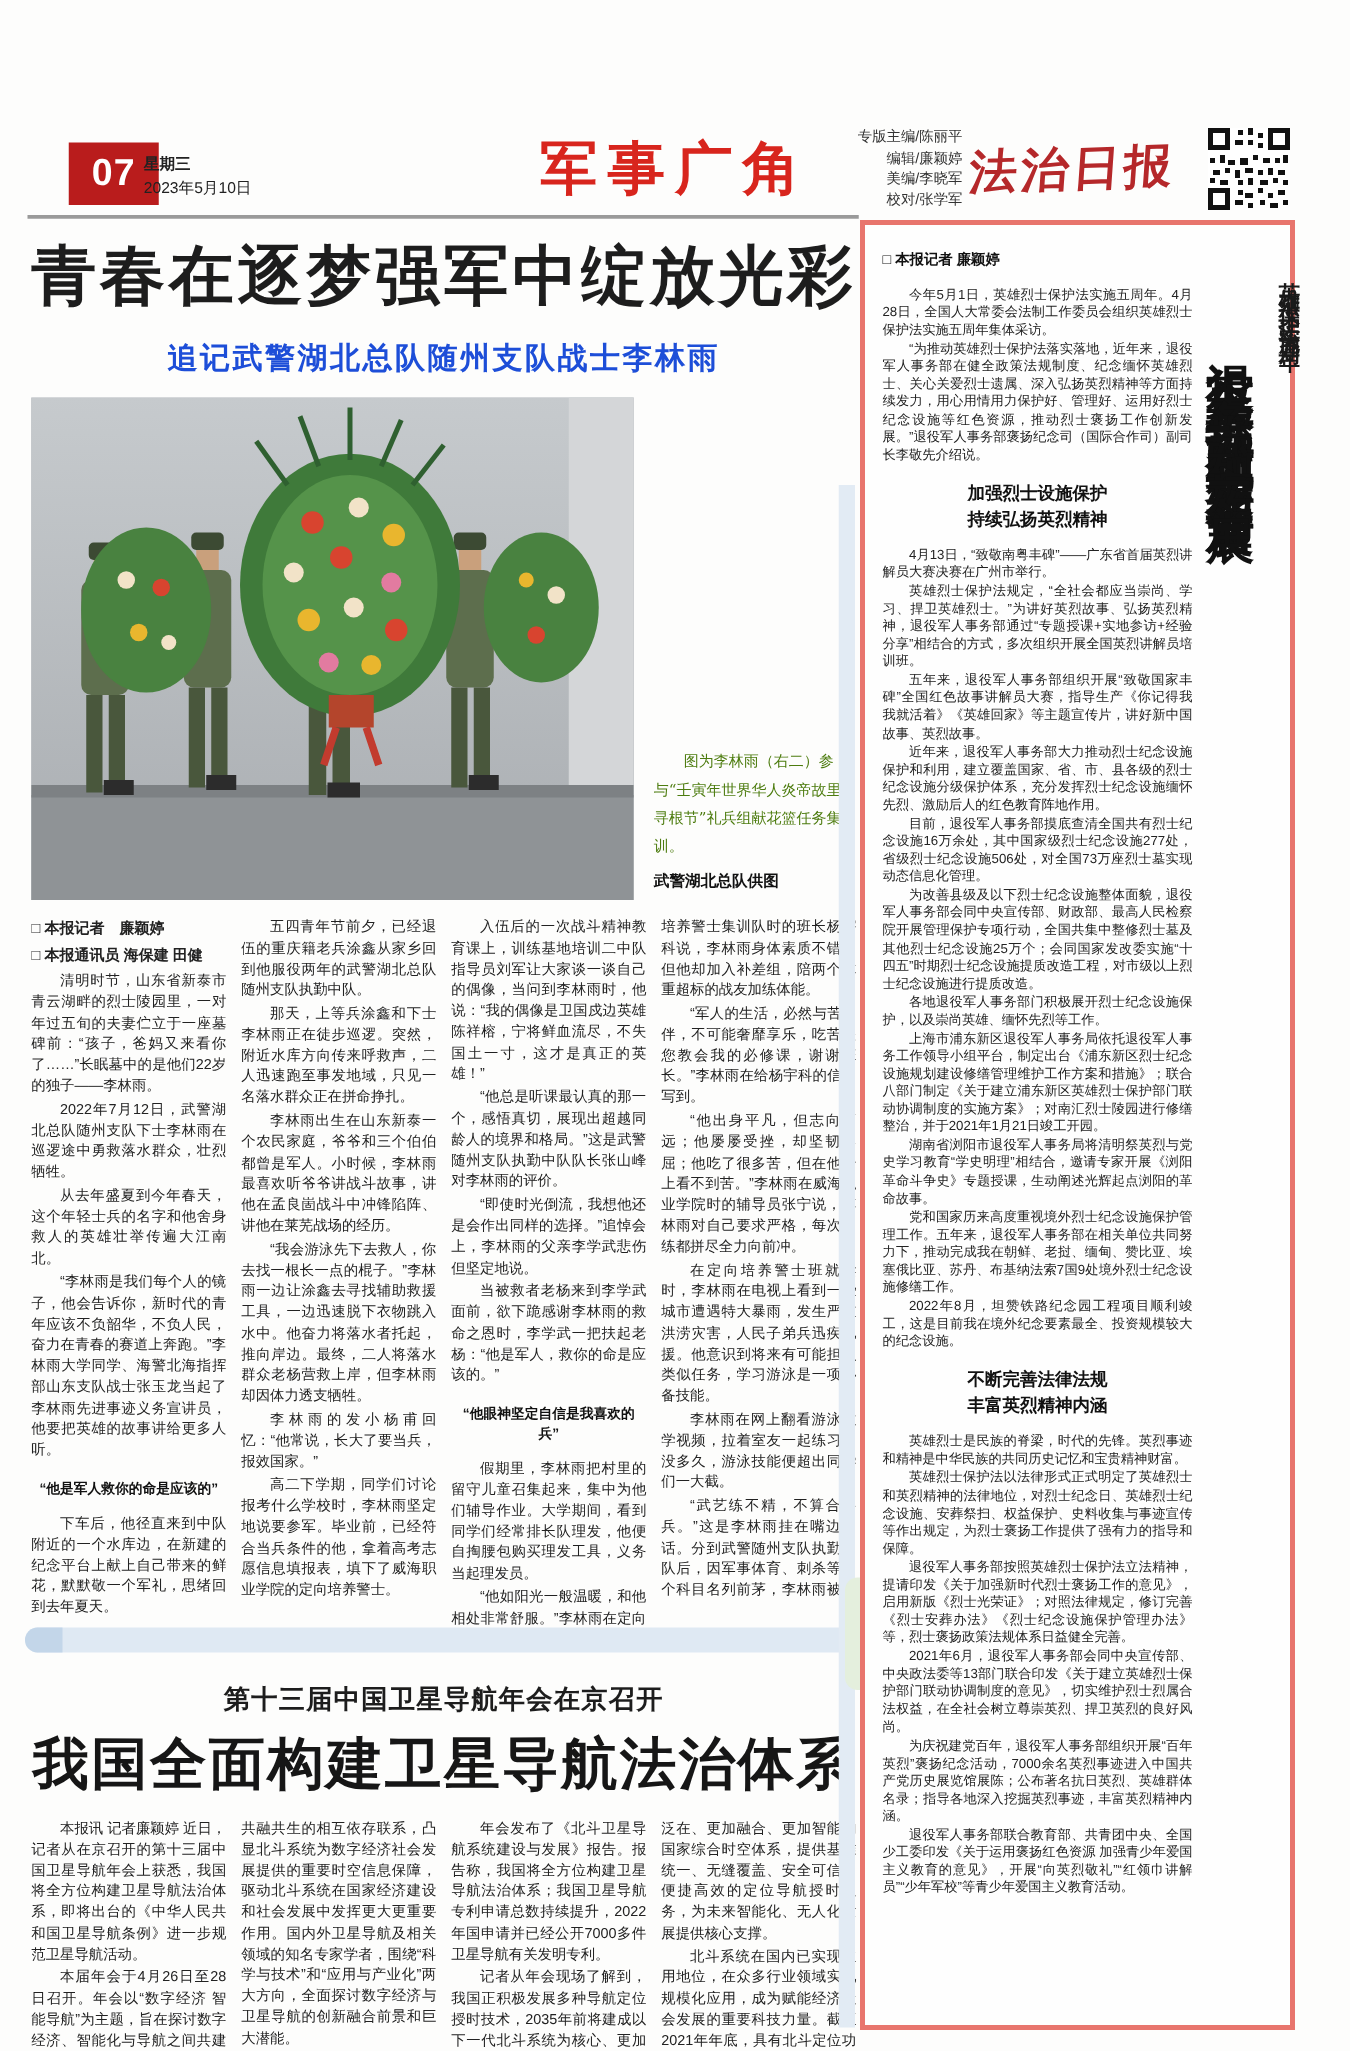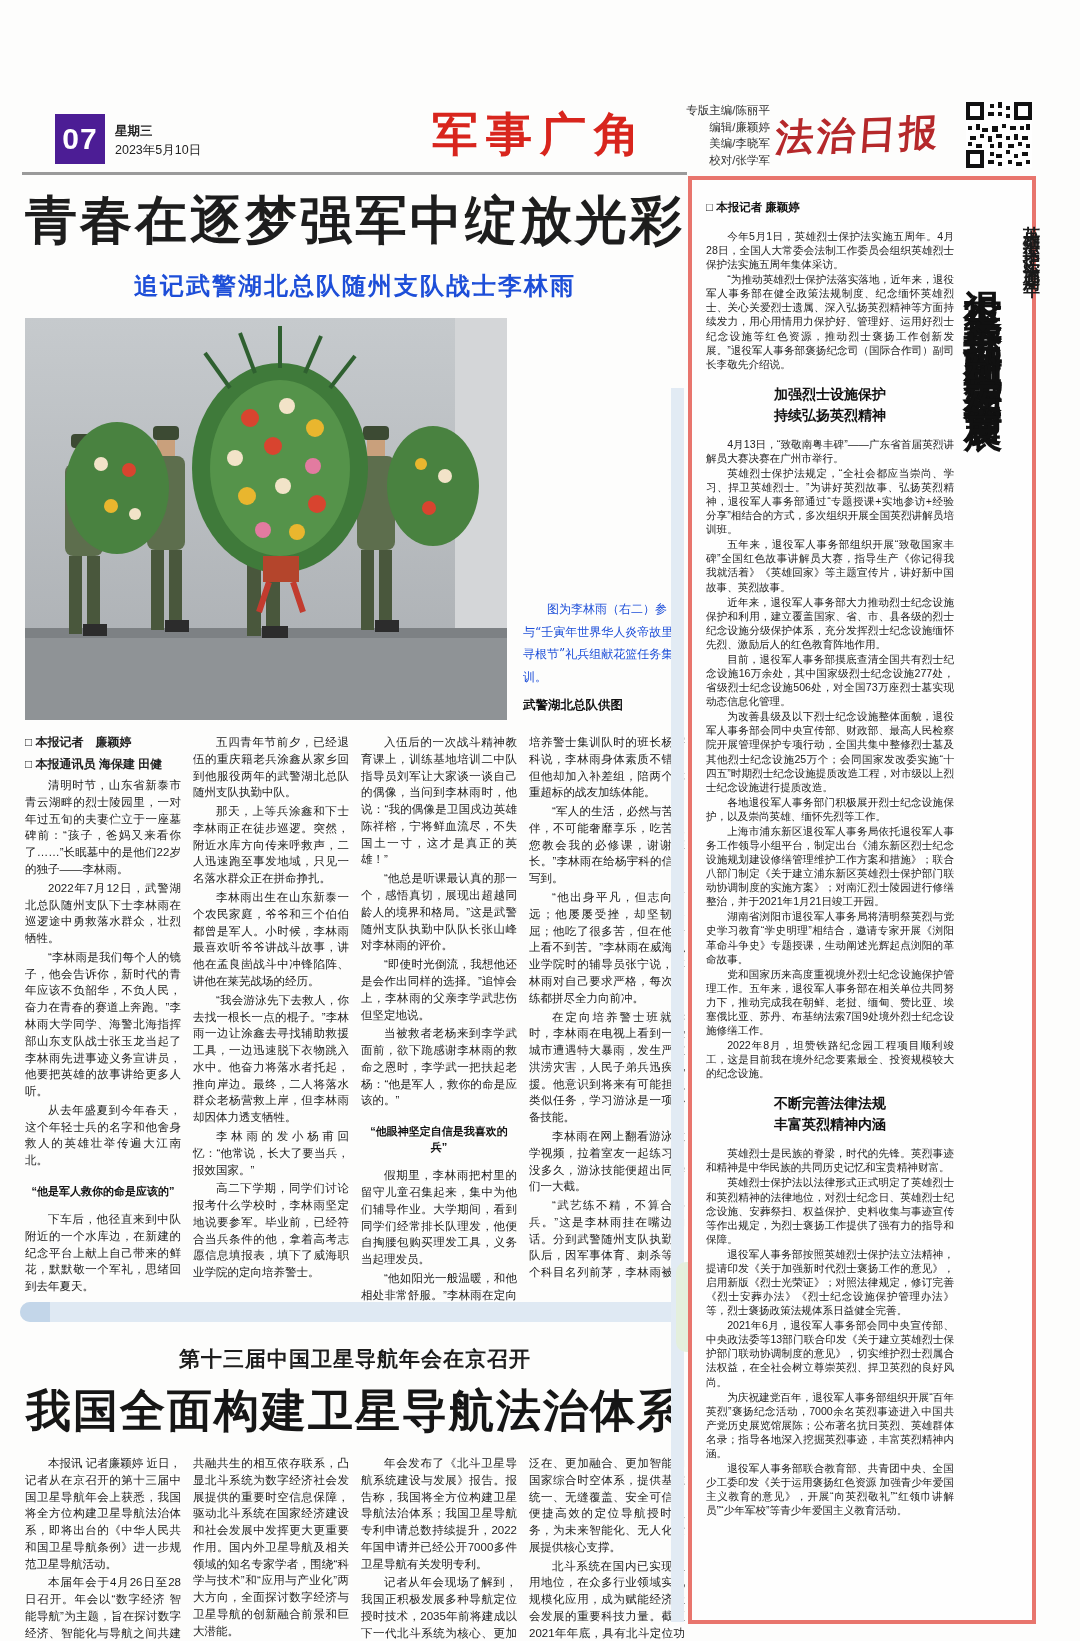--- a/index.html
+++ b/index.html
@@ -2,40 +2,40 @@
 <html><head>
 <meta charset="utf-8">
 <style>
   * { margin:0; padding:0; box-sizing:border-box; }
   html,body { background:#f1f0ee; }
   body { font-family:"Liberation Sans", sans-serif; color:#2b2b2b; }
   #paper { position:relative; width:1080px; height:1641px; margin:0 auto; background:#fdfdfc; overflow:hidden; }
 
   
   .header { position:absolute; left:0; top:96px; width:1080px; height:80px; }
-  .pagenum { position:absolute; left:55px; top:18px; width:50px; height:50px; background:#4c1d95; color:#fff;
+  .pagenum { position:absolute; left:55px; top:18px; width:72px; height:50px; background:#b91c1c; color:#fff;
              font-size:30px; font-weight:900; display:flex; align-items:center; justify-content:center; letter-spacing:1px; }
   .dateblk { position:absolute; left:115px; top:26px; font-size:12.5px; color:#222; line-height:1.55; }
   .dateblk .wk { font-weight:700; }
   .section-title { position:absolute; left:50%; top:8px; transform:translateX(-50%); color:#d8251d;
                    font-size:46px; font-weight:900; letter-spacing:8px; white-space:nowrap; }
   .credits { position:absolute; right:310px; top:6px; text-align:right; font-size:11.5px; color:#333; line-height:1.45; }
   .masthead { position:absolute; right:140px; top:14px; color:#b5282a; font-family:"DejaVu Serif", serif;
               font-size:38px; font-weight:900; letter-spacing:3px; transform:skewX(-6deg) rotate(-2deg); white-space:nowrap; }
   .qr { position:absolute; right:48px; top:6px; width:66px; height:66px; }
   .header-rule { position:absolute; left:22px; top:76px; width:665px; height:3px; background:#9a9a9a; }
 
   
   .main-art { position:absolute; left:25px; top:186px; width:660px; }
   .main-art h1 { font-size:52px; font-weight:900; letter-spacing:3px; color:#1d1d1d; }
   .main-art h2 { text-align:center; font-size:24px; font-weight:700; color:#1d4ed8; margin-top:14px; letter-spacing:2px; }
   .figure-row { display:flex; margin-top:16px; }
   .photo { width:482px; height:402px; flex:0 0 auto; background:#b7bbbf; }
   .cap-col { flex:1; display:flex; flex-direction:column; justify-content:flex-end; padding:0 4px 6px 16px; }
-  .caption { font-family:"DejaVu Serif", serif; font-size:12px; line-height:1.9; color:#1d4ed8; text-indent:2em; }
+  .caption { font-family:"DejaVu Serif", serif; font-size:12px; line-height:1.9; color:#4d7c0f; text-indent:2em; }
   .cap-credit { font-size:12.5px; font-weight:700; margin-top:8px; color:#111; }
   .main-body { margin-top:14px; height:576px; overflow:hidden;
                column-count:4; column-gap:12px; font-size:11.5px; line-height:1.46; text-align:justify; color:#222; }
   .flow-para { text-indent:2em; margin-bottom:2px; }
   .flow-byline { font-weight:700; font-size:12px; margin-bottom:4px; }
   .flow-subhead { font-size:11px; font-weight:800; text-align:center; margin:14px 4px 12px; color:#111;
                   break-inside:avoid; }
 
   
   .divider { position:absolute; left:20px; top:1302px; width:666px; height:20px; background:#dfe9f3; border-radius:10px 3px 3px 10px; }
@@ -222,22 +222,22 @@
         <div class="caption">图为李林雨（右二）参与“壬寅年世界华人炎帝故里寻根节”礼兵组献花篮任务集训。</div>
         <div class="cap-credit">武警湖北总队供图</div>
       </div>
     </div>
 
     <div class="main-body">
         <div class="flow-byline">□ 本报记者　廉颖婷</div>
         <div class="flow-byline">□ 本报通讯员 海保建 田健</div>
         <p class="flow-para">清明时节，山东省新泰市青云湖畔的烈士陵园里，一对年过五旬的夫妻伫立于一座墓碑前：“孩子，爸妈又来看你了……”长眠墓中的是他们22岁的独子——李林雨。</p>
         <p class="flow-para">2022年7月12日，武警湖北总队随州支队下士李林雨在巡逻途中勇救落水群众，壮烈牺牲。</p>
+        <p class="flow-para">从去年盛夏到今年春天，这个年轻士兵的名字和他舍身救人的英雄壮举传遍大江南北。</p>
         <p class="flow-para">“李林雨是我们每个人的镜子，他会告诉你，新时代的青年应该不负韶华，不负人民，奋力在青春的赛道上奔跑。”李林雨大学同学、海警北海指挥部山东支队战士张玉龙当起了李林雨先进事迹义务宣讲员，他要把英雄的故事讲给更多人听。</p>
-        <p class="flow-para">从去年盛夏到今年春天，这个年轻士兵的名字和他舍身救人的英雄壮举传遍大江南北。</p>
         <h3 class="flow-subhead">“他是军人救你的命是应该的”</h3>
         <p class="flow-para">下车后，他径直来到中队附近的一个水库边，在新建的纪念平台上献上自己带来的鲜花，默默敬一个军礼，思绪回到去年夏天。</p>
         <p class="flow-para">五四青年节前夕，已经退伍的重庆籍老兵涂鑫从家乡回到他服役两年的武警湖北总队随州支队执勤中队。</p>
         <p class="flow-para">那天，上等兵涂鑫和下士李林雨正在徒步巡逻。突然，附近水库方向传来呼救声，二人迅速跑至事发地域，只见一名落水群众正在拼命挣扎。</p>
         <p class="flow-para">李林雨出生在山东新泰一个农民家庭，爷爷和三个伯伯都曾是军人。小时候，李林雨最喜欢听爷爷讲战斗故事，讲他在孟良崮战斗中冲锋陷阵、讲他在莱芜战场的经历。</p>
         <p class="flow-para">“我会游泳先下去救人，你去找一根长一点的棍子。”李林雨一边让涂鑫去寻找辅助救援工具，一边迅速脱下衣物跳入水中。他奋力将落水者托起，推向岸边。最终，二人将落水群众老杨营救上岸，但李林雨却因体力透支牺牲。</p>
         <p class="flow-para">李林雨的发小杨甫回忆：“他常说，长大了要当兵，报效国家。”</p>
         <p class="flow-para">高二下学期，同学们讨论报考什么学校时，李林雨坚定地说要参军。毕业前，已经符合当兵条件的他，拿着高考志愿信息填报表，填下了威海职业学院的定向培养警士。</p>
         <p class="flow-para">入伍后的一次战斗精神教育课上，训练基地培训二中队指导员刘军让大家谈一谈自己的偶像，当问到李林雨时，他说：“我的偶像是卫国戍边英雄陈祥榕，宁将鲜血流尽，不失国土一寸，这才是真正的英雄！”</p>
         <p class="flow-para">“他总是听课最认真的那一个，感悟真切，展现出超越同龄人的境界和格局。”这是武警随州支队执勤中队队长张山峰对李林雨的评价。</p>

